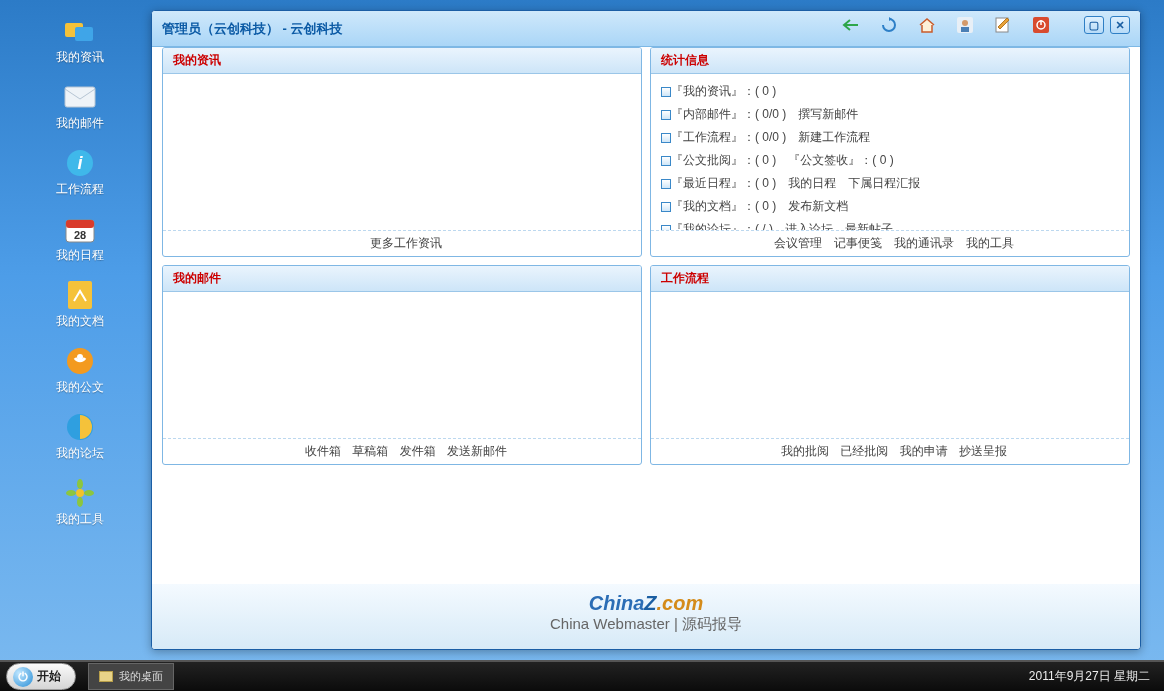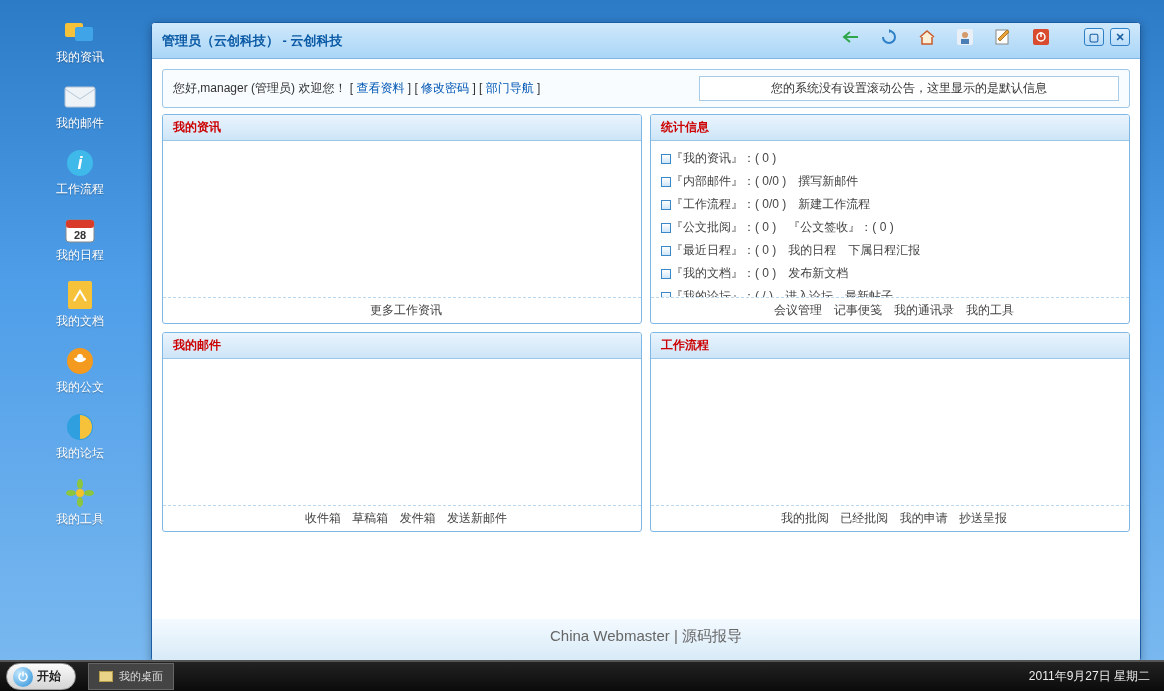--- a/index.html
+++ b/index.html
@@ -34,21 +34,21 @@
 }
 .desktop-icon span.label {
   color: #fff;
   font-size: 12px;
   margin-top: 2px;
   text-shadow: 0 1px 1px rgba(0,0,0,0.3);
 }
 .main-window {
   position: absolute;
   left: 151px;
-  top: 22px;
+  top: 10px;
   width: 990px;
   height: 640px;
   background: #fff;
   border: 1px solid #1b5ea5;
   border-radius: 4px;
   box-shadow: 0 2px 10px rgba(0,0,0,0.3);
   display: flex;
   flex-direction: column;
   overflow: hidden;
 }
@@ -374,31 +374,20 @@
             <line x1="8" y1="3" x2="8" y2="8" stroke="#fff" stroke-width="1.5"></line>
           </svg>
         </span>
       <div class="win-controls">
         <span class="win-btn">▢</span>
         <span class="win-btn">✕</span>
       </div>
     </div>
   </div>
 
-  <div class="greeting-bar">
-    <div class="greeting-left">
-      <span>您好,</span><span>manager</span>
-      <span>(管理员)</span>
-      <span>欢迎您！</span>
-      [ <a>查看资料</a> ]
-      [ <a>修改密码</a> ]
-      [ <a>部门导航</a> ]
-    </div>
-    <div class="announce-box">您的系统没有设置滚动公告，这里显示的是默认信息</div>
-  </div>
 
   <div class="panels">
     <div class="panel">
       <div class="panel-header">我的资讯</div>
       <div class="panel-body"></div>
       <div class="panel-footer">
         <span>更多工作资讯</span>
       </div>
     </div>
 
@@ -456,20 +445,23 @@
       <div class="panel-footer">
         <span>我的批阅</span>
         <span>已经批阅</span>
         <span>我的申请</span>
         <span>抄送呈报</span>
       </div>
     </div>
   </div>
 
   <div class="footer-brand">
+    <div class="brand-main">
+      <span>China</span><span style="color:#1a5ea2">Z</span><span class="com">.com</span>
+    </div>
     <div class="brand-sub">China Webmaster | 源码报导</div>
   </div>
 </div>
 
 <div class="taskbar">
   <div class="start-btn">
     <span class="orb">⏻</span>
     <span>开始</span>
   </div>
   <div class="task-item">

